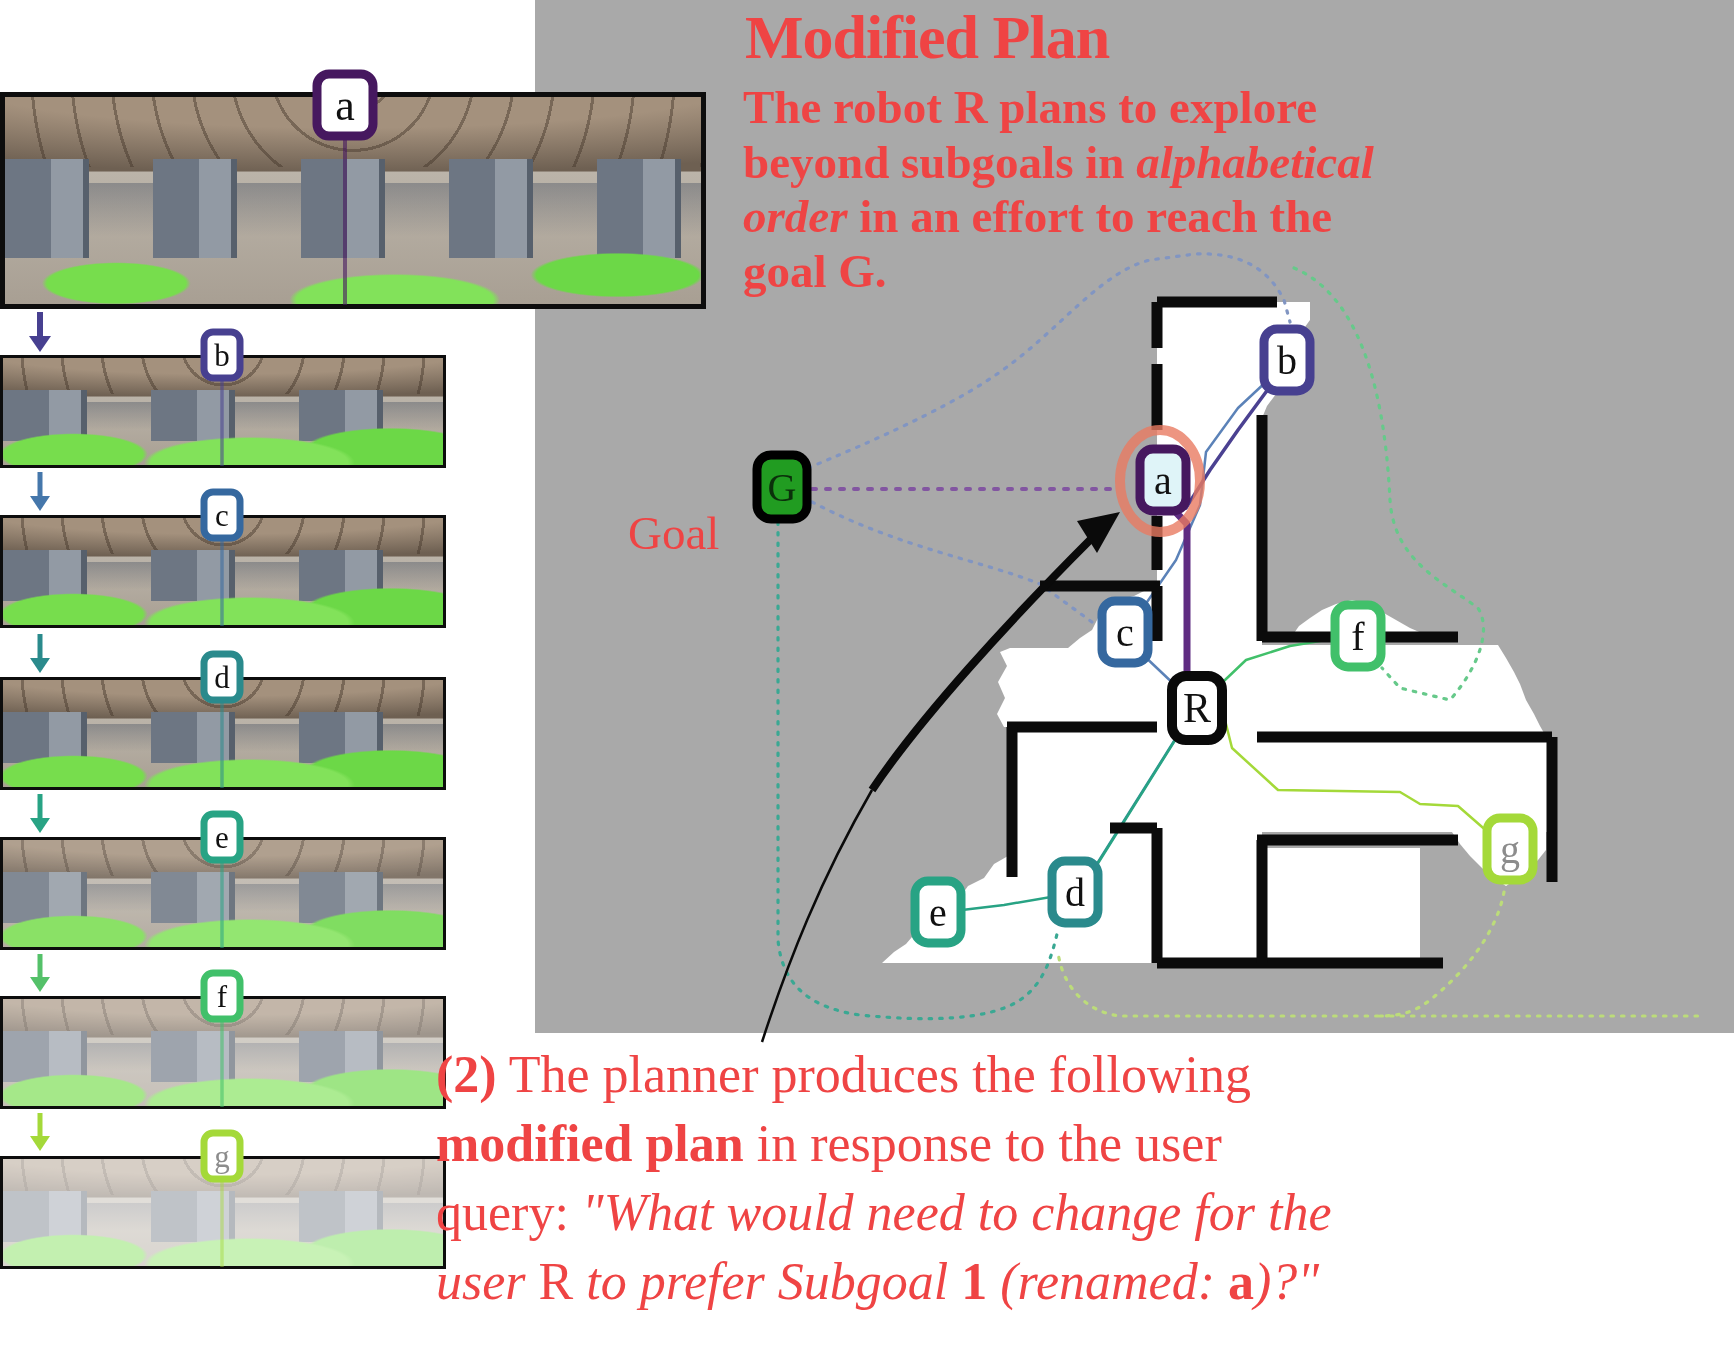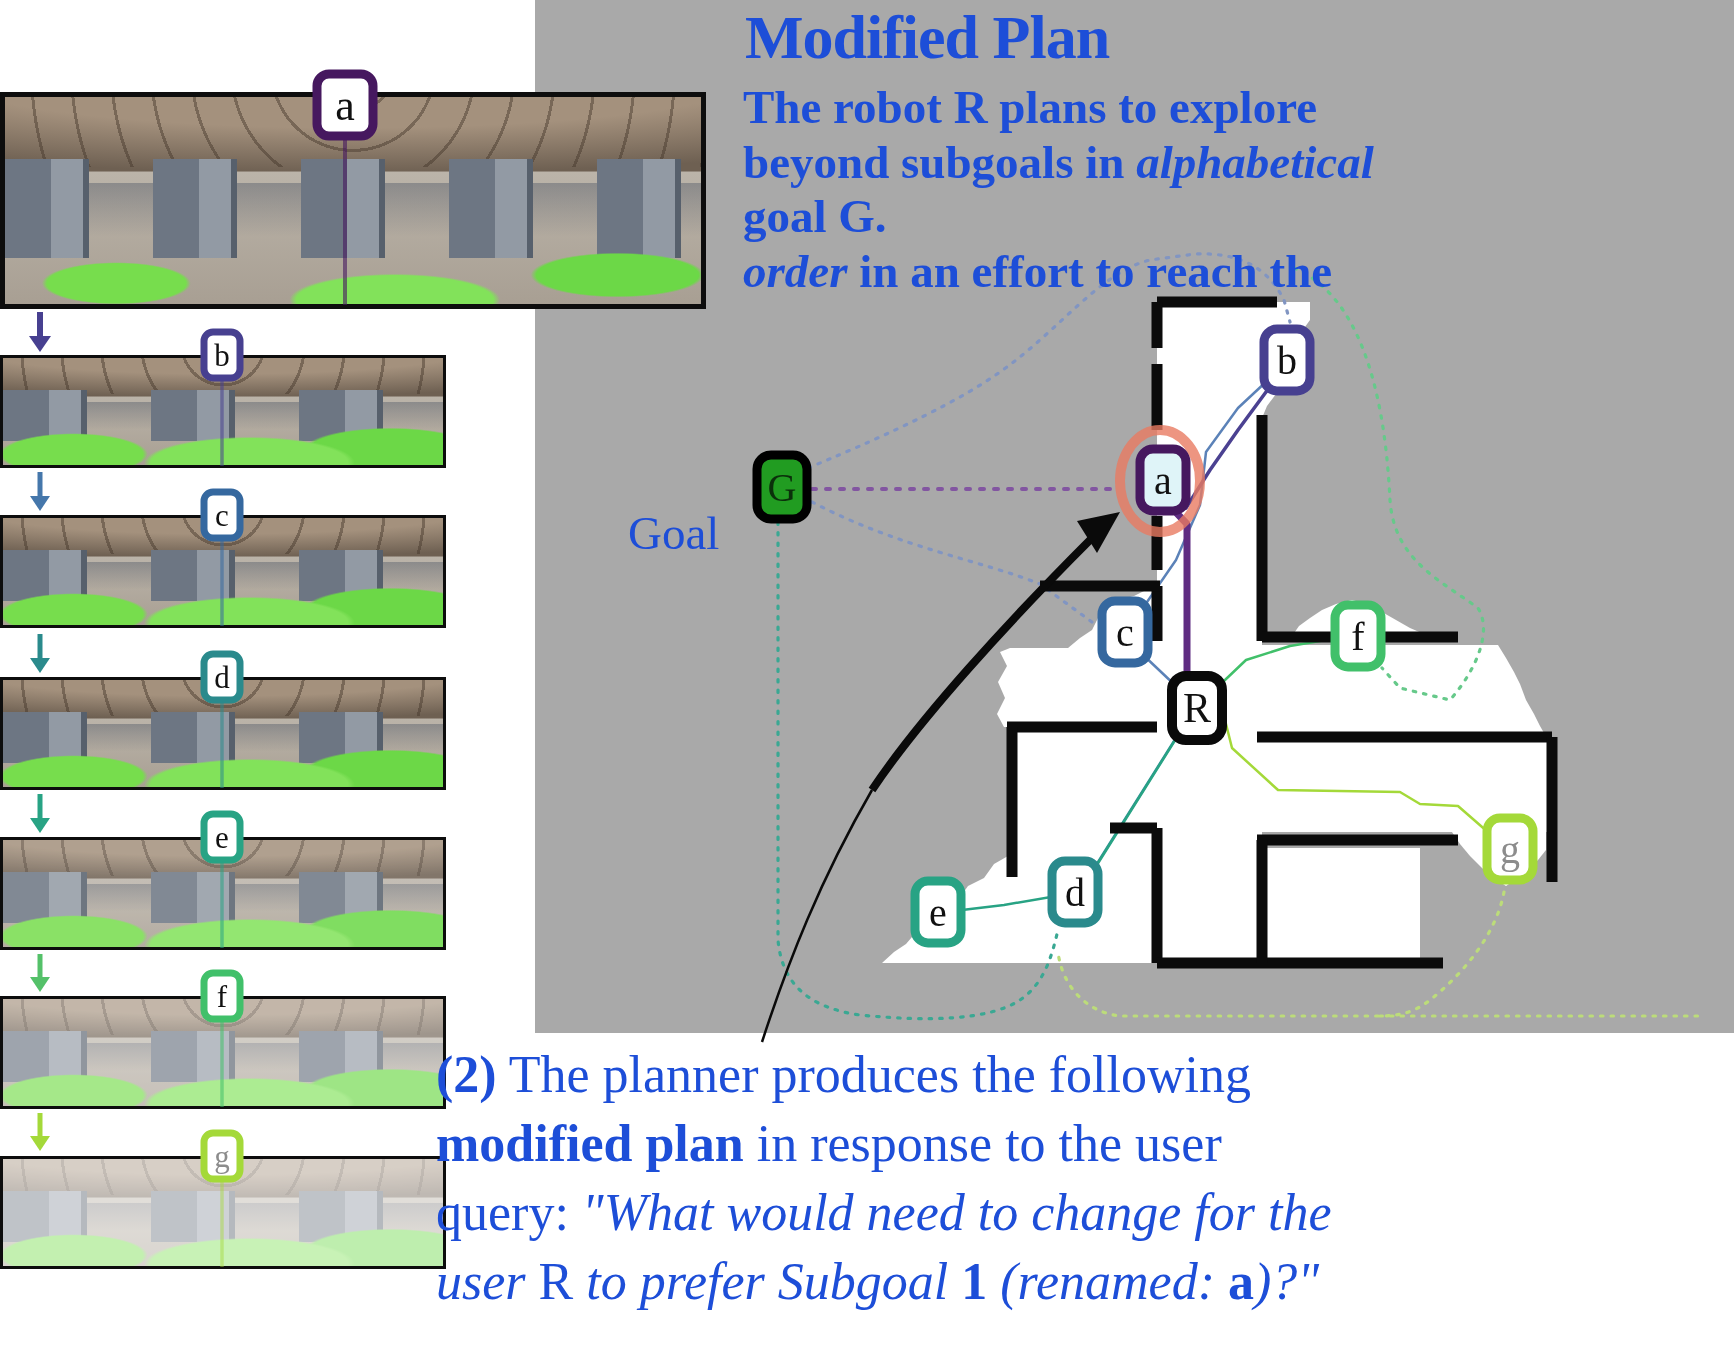--- a/index.html
+++ b/index.html
@@ -25,21 +25,21 @@
     background-position:0 0,0 0,0 0,0 58%,0 56%,0 0,0 0,0 0;}
   .pano::after{content:"";position:absolute;left:0;top:0;right:0;bottom:0;background:rgba(255,255,255,0);}
   #pano-a{top:92px;width:706px;height:217px;border-width:5px;}
   .strip{width:446px;height:113px;}
   #pano-b{top:355px;} #pano-c{top:515px;} #pano-d{top:677px;}
   #pano-e{top:837px;} #pano-f{top:996px;} #pano-g{top:1156px;}
   #pano-e::after{background:rgba(255,255,255,.14);}
   #pano-f::after{background:rgba(255,255,255,.34);}
   #pano-g::after{background:rgba(255,255,255,.56);}
   
-  .txt{position:absolute;color:#1d4ed8;z-index:4;}
+  .txt{position:absolute;color:#ef4444;z-index:4;}
   #title{left:745px;top:2px;font-size:62px;font-weight:bold;letter-spacing:-1px;}
   #intro{left:743px;top:80px;font-size:47px;line-height:1.16;font-weight:bold;}
   #goal-label{left:628px;top:506px;font-size:47px;}
   #caption{left:436px;top:1040px;font-size:52px;line-height:1.33;}
   .it{font-style:italic;} .bd{font-weight:bold;} .rm{font-style:normal;}
   text{font-family:"Liberation Serif", serif;}
 </style>
 </head>
 <body>
 
@@ -211,22 +211,22 @@
         <polygon points="30,1136 50,1136 40,1151" fill="#a4d939"></polygon>
       </g>
     </g>
   </svg>
 
   <div id="title" class="txt">Modified Plan</div>
 
   <div id="intro" class="txt">
     <div><span>The robot R plans to explore</span></div>
     <div><span>beyond subgoals in </span><span class="it">alphabetical</span></div>
+    <div><span class="it">order</span><span> in an effort to reach the</span></div>
     <div><span>goal G.</span></div>
-    <div><span class="it">order</span><span> in an effort to reach the</span></div>
   </div>
 
   <div id="goal-label" class="txt">Goal</div>
 
   <div id="caption" class="txt">
     <div><span class="bd">(2)</span><span> The planner produces the following</span></div>
     <div><span class="bd">modified plan</span><span> in response to the user</span></div>
     <div><span>query: </span><span class="it">"What would need to change for the</span></div>
     <div><span class="it">user </span><span class="rm">R</span><span class="it"> to prefer Subgoal </span><span class="bd">1</span><span class="it"> (renamed: </span><span class="bd">a</span><span class="it">)?"</span></div>
   </div>

